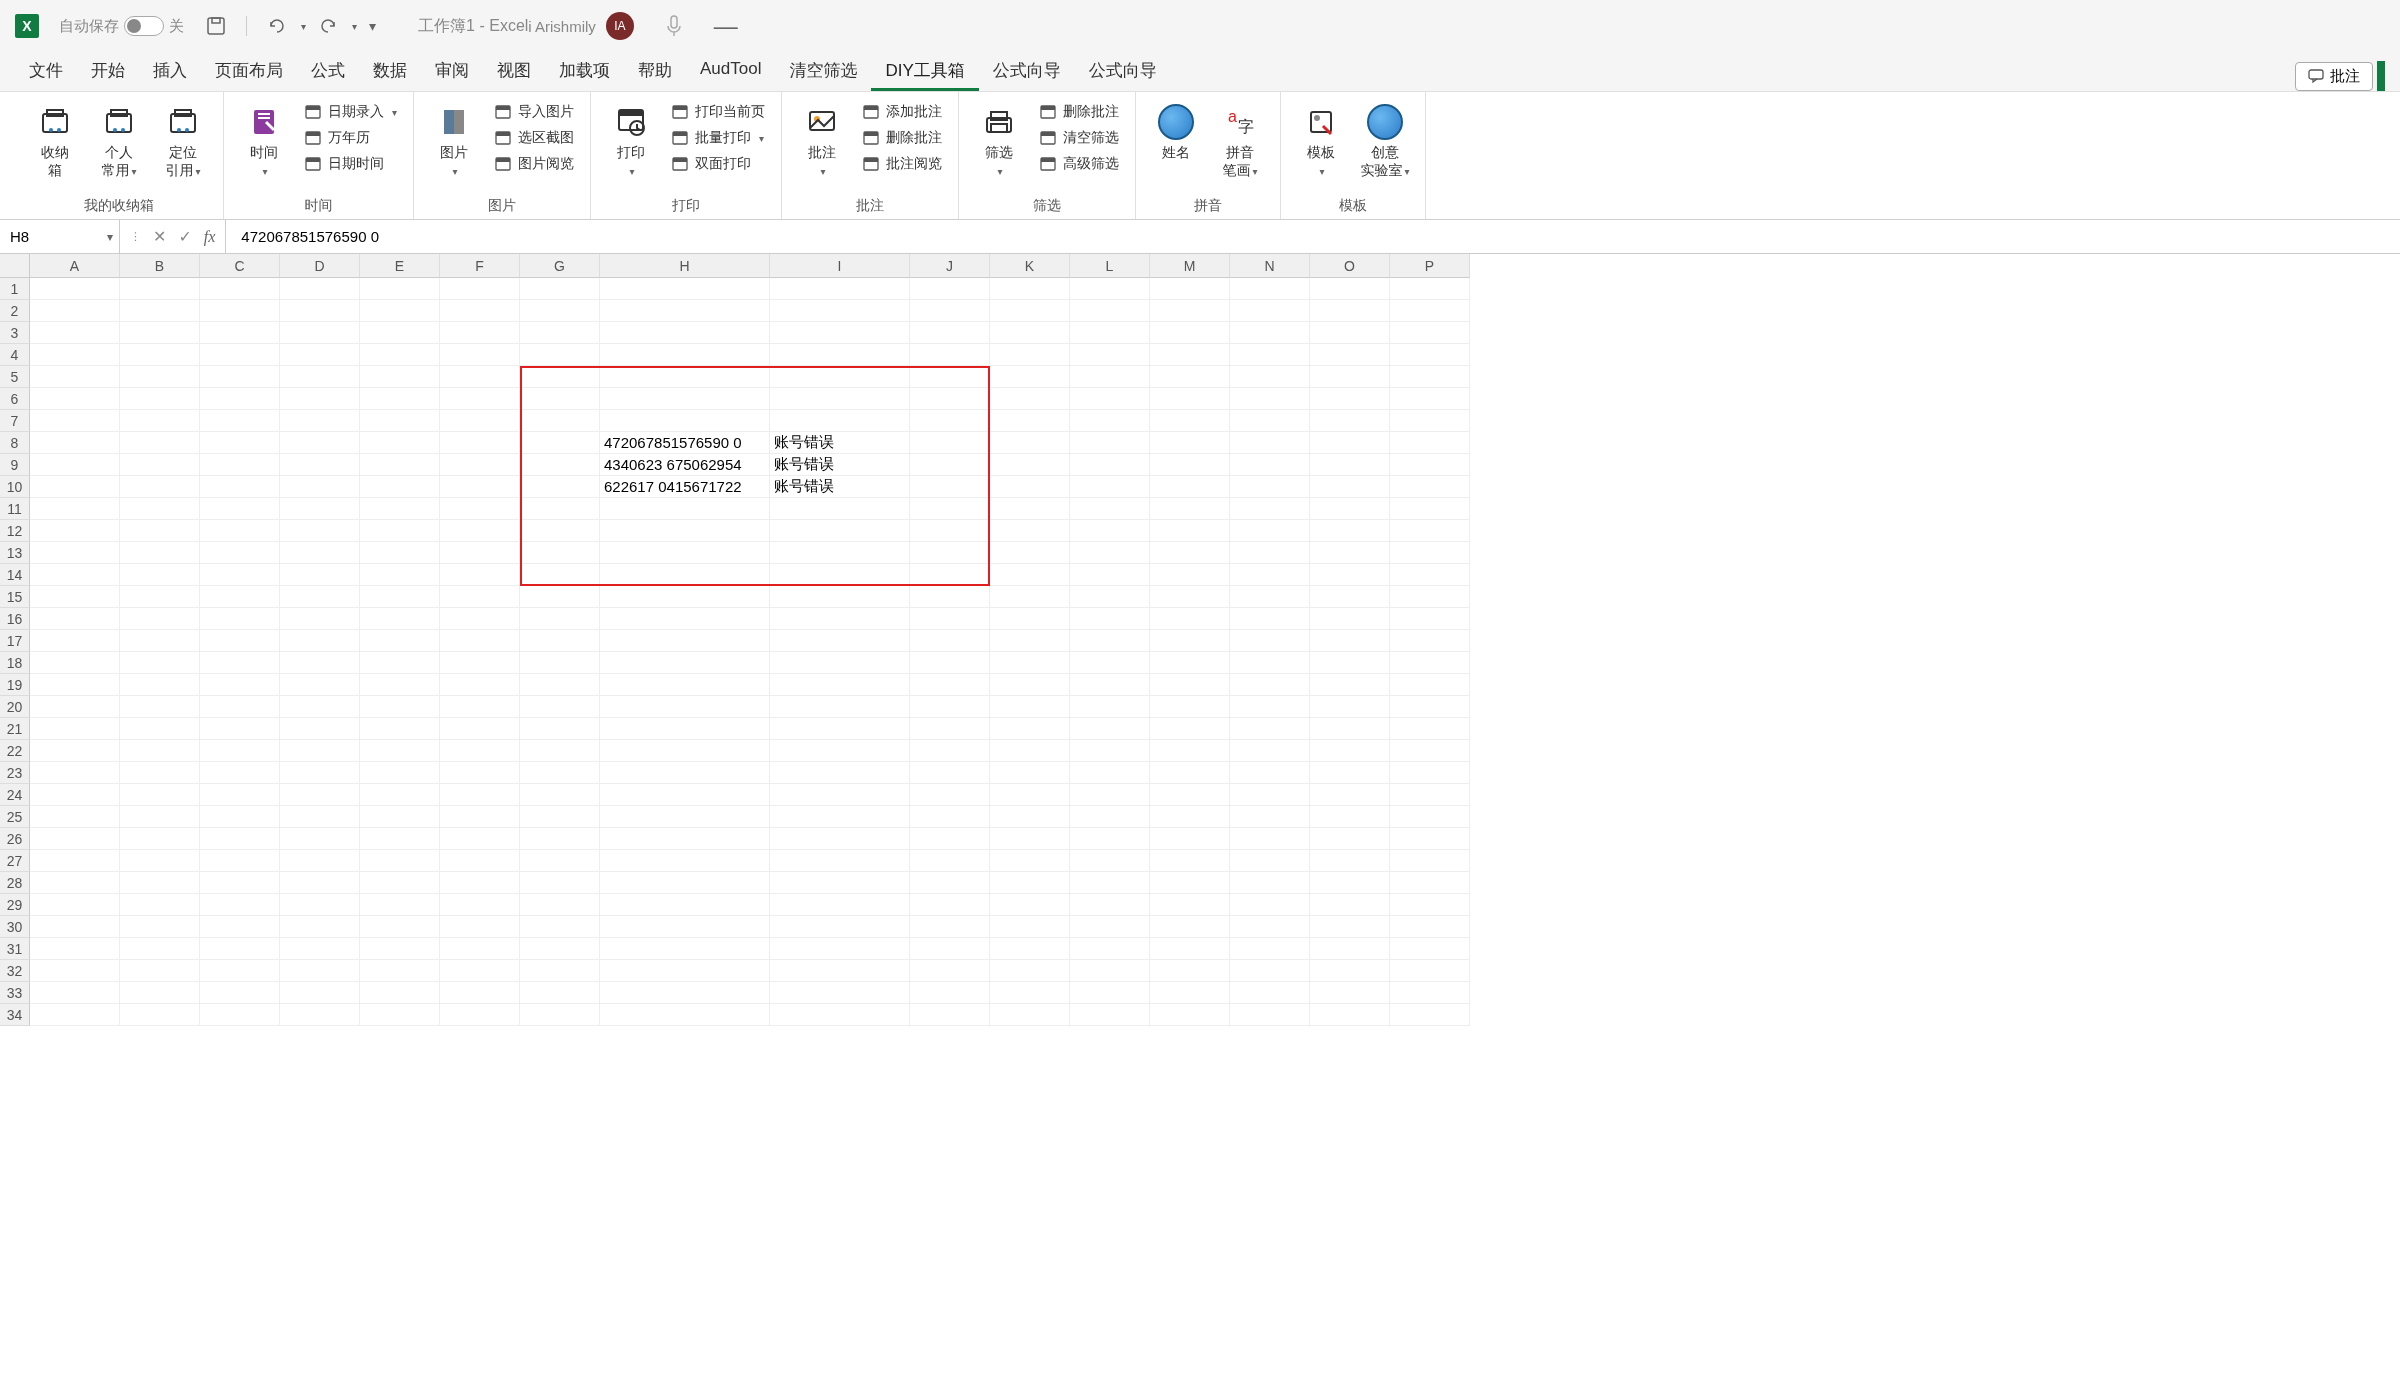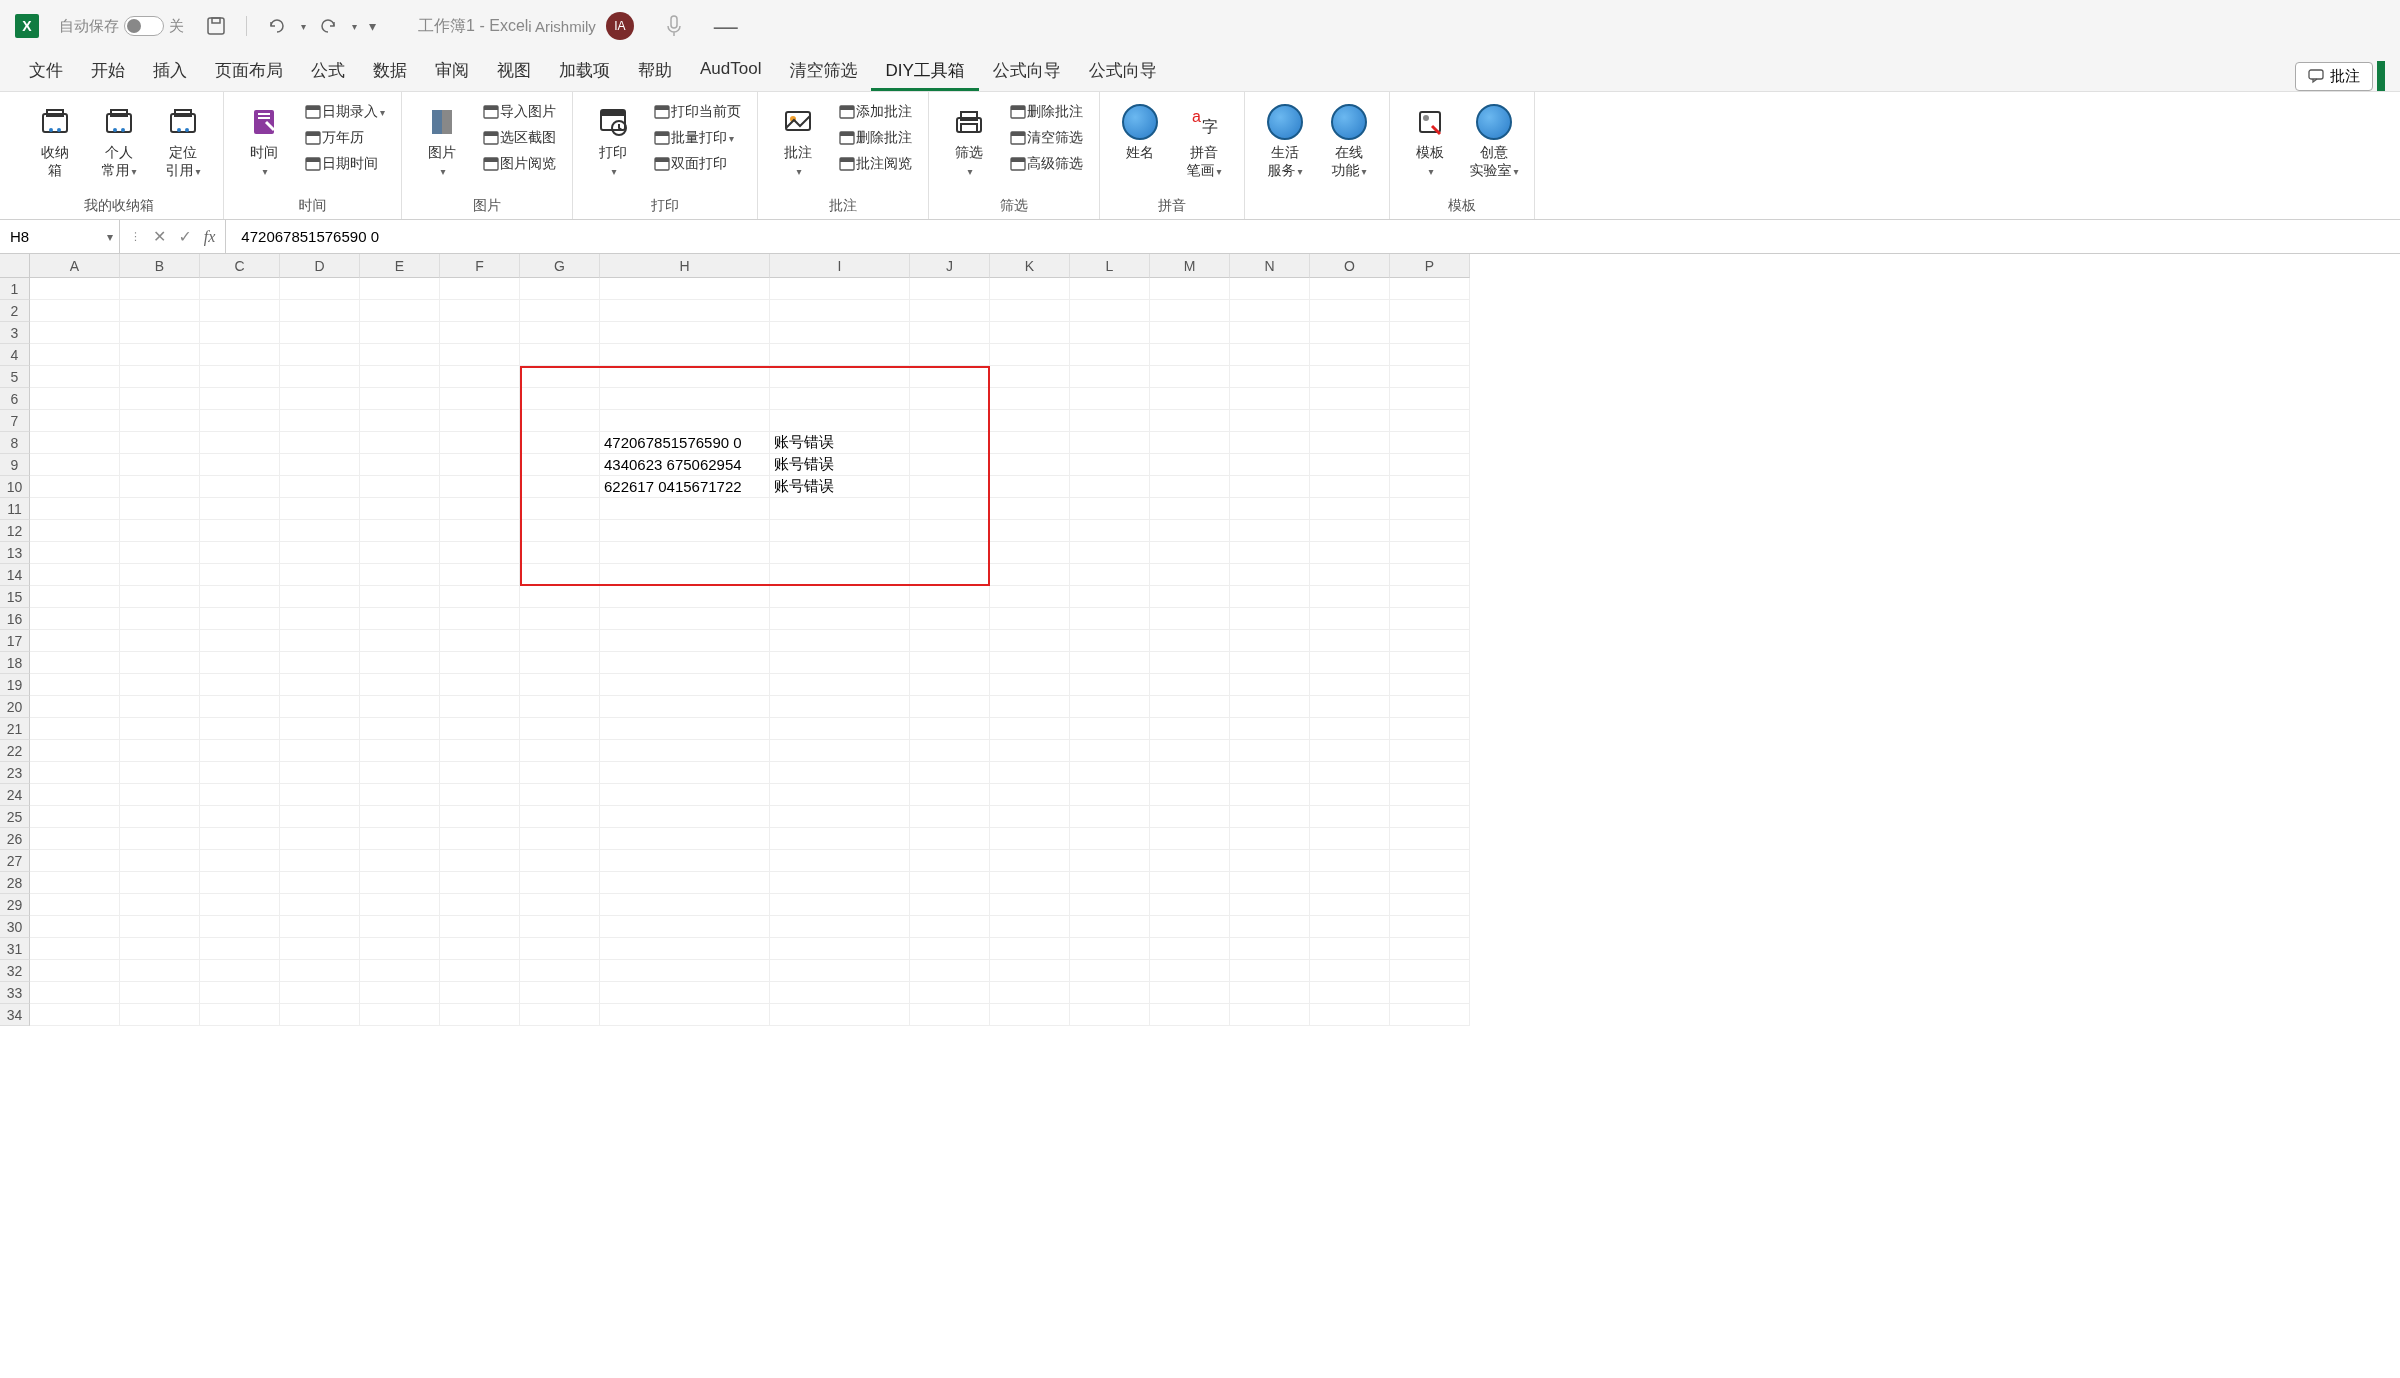--- a/index.html
+++ b/index.html
@@ -29,21 +29,21 @@
 .comment-btn { border: 1px solid #aaa; border-radius: 4px; padding: 4px 12px; font-size: 15px; display: flex; align-items: center; gap: 6px; background: #fff; margin-right: 4px;}
 .green-strip { width: 8px; height: 30px; background: #107c41; }
 
 
 .ribbon { height: 128px; background: #fff; border-bottom: 1px solid #d0d0d0; display: flex; padding-left: 15px;}
 .ribbon-group { border-right: 1px solid #e0e0e0; display: flex; flex-direction: column; align-items: center; padding: 8px 10px 4px 10px;}
 .ribbon-group-label { font-size: 14px; color: #555; margin-top: auto;}
 .ribbon-items { display: flex; gap: 4px; flex: 1; align-items: flex-start;}
 .ribbon-btn-lg { width: 60px; display: flex; flex-direction: column; align-items: center; text-align: center; font-size: 14px; color: #333; padding: 4px; cursor: pointer;}
 .ribbon-btn-lg .ico { width: 36px; height: 36px; display: flex; align-items: center; justify-content: center; margin-bottom: 4px;}
-.ribbon-btn-sm { display: flex; align-items: center; font-size: 14px; color: #333; padding: 3px 6px; cursor: pointer; white-space: nowrap;}
+.ribbon-btn-sm { display: flex; align-items: center; font-size: 14px; color: #333; padding: 3px 6px; cursor: pointer; gap: 6px; white-space: nowrap;}
 .ribbon-col { display: flex; flex-direction: column; gap: 2px;}
 .blue-circle { width: 36px; height: 36px; border-radius: 50%; background: radial-gradient(circle at 35% 35%, #6bb8f0, #2a7cc8); border: 2px solid #1a5a8a;}
 .chev { font-size: 10px; color: #666; margin-left: 2px;}
 
 
 .formula-bar { height: 34px; background: #fff; border-bottom: 1px solid #ccc; display: flex; align-items: center;}
 .name-box { width: 120px; height: 100%; border-right: 1px solid #ccc; display: flex; align-items: center; padding: 0 10px; font-size: 15px; position: relative;}
 .name-box .dd { position: absolute; right: 6px; color: #666; font-size: 12px;}
 .fx-btns { display: flex; align-items: center; padding: 0 10px; gap: 12px; color: #888; border-right: 1px solid #ccc; height: 100%;}
 .fx-label { font-style: italic; font-family: serif; color: #666;}
@@ -389,37 +389,20 @@
           </div>
           <div>拼音<br>笔画<span class="chev">▾</span></div>
         </div>
       </div>
       <div class="ribbon-group-label">拼音</div>
     </div>
     <div class="ribbon-group">
       <div class="ribbon-items">
         <div class="ribbon-btn-lg">
           <div class="ico">
-            <div class="blue-circle"></div>
-          </div>
-          <div>生活<br>服务<span class="chev">▾</span></div>
-        </div>
-        <div class="ribbon-btn-lg">
-          <div class="ico">
-            <div class="blue-circle"></div>
-          </div>
-          <div>在线<br>功能<span class="chev">▾</span></div>
-        </div>
-      </div>
-      <div class="ribbon-group-label"></div>
-    </div>
-    <div class="ribbon-group">
-      <div class="ribbon-items">
-        <div class="ribbon-btn-lg">
-          <div class="ico">
             <svg width="36" height="36" viewBox="0 0 36 36">
               <rect x="8" y="8" width="20" height="20" rx="2" fill="none" stroke="#333" stroke-width="2"></rect>
               <circle cx="14" cy="14" r="3" fill="#888"></circle>
               <path d="M20 22 L28 30" stroke="#e02020" stroke-width="3"></path>
             </svg>
           </div>
           <div>模板<br><span class="chev">▾</span></div>
         </div>
         <div class="ribbon-btn-lg">
           <div class="ico">

